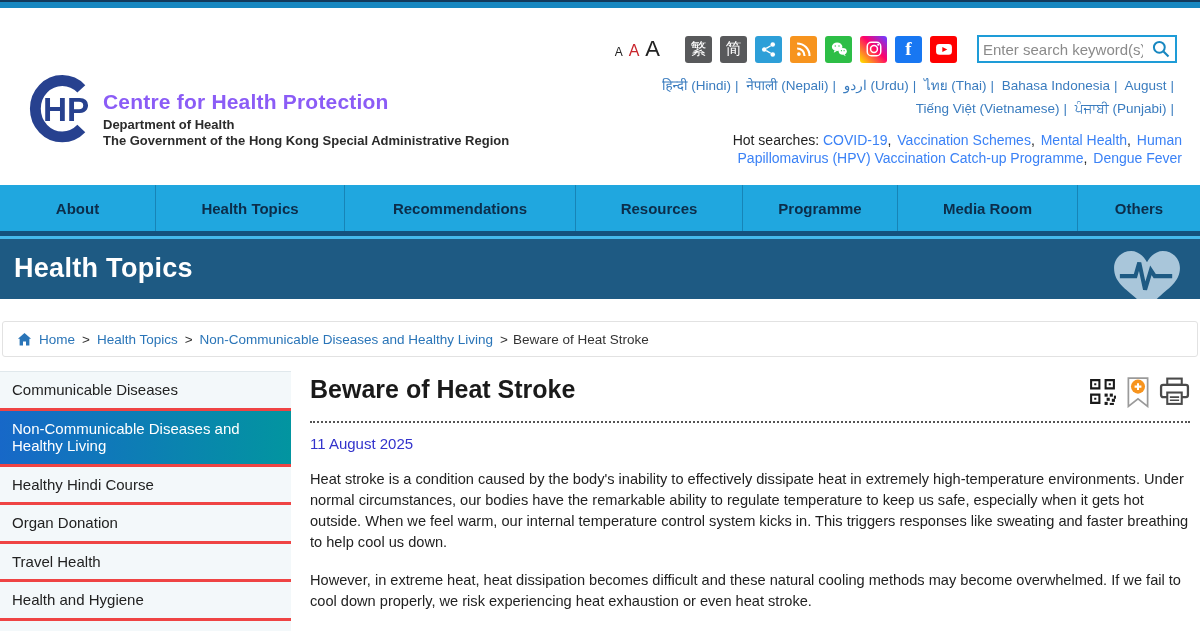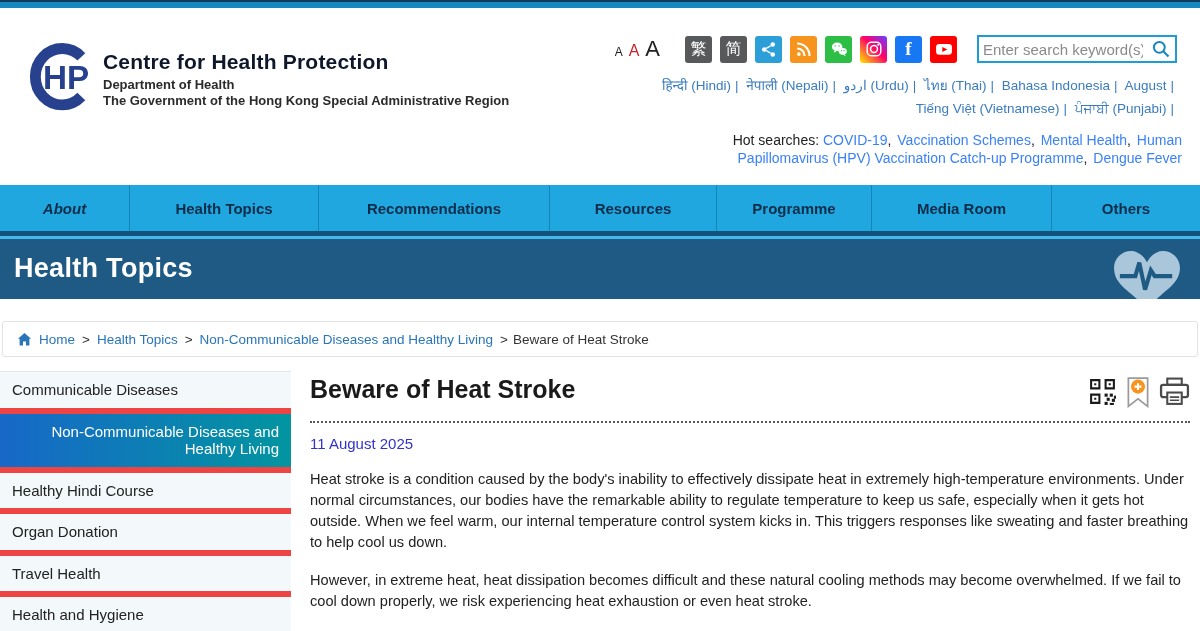--- a/index.html
+++ b/index.html
@@ -6,24 +6,24 @@
   html,body { width:1200px; height:631px; overflow:hidden; background:#fff;
     font-family:"Liberation Sans", sans-serif; color:#222; }
 
   
   .strip-navy { height:2px; background:#123a5c; }
   .strip-blue { height:6px; background:#1787c0; }
 
   
   .header { position:relative; height:177px; background:#fff; }
 
-  .logo-wrap { position:absolute; left:25px; top:32px; display:flex; align-items:flex-start; }
+  .logo-wrap { position:absolute; left:25px; top:64px; display:flex; align-items:flex-end; }
   .logo-mark { width:64px; height:76px; }
   .logo-text { margin-left:14px; padding-top:10px; }
-  .site-title { font-size:21px; color:#0f172a; font-weight:600; letter-spacing:.2px; }
+  .site-title { font-size:21px; color:#8b5cf6; font-weight:600; letter-spacing:.2px; }
   .site-sub1 { font-size:13px; font-weight:bold; color:#2b2b2b; margin-top:3px; }
   .site-sub2 { font-size:13px; font-weight:bold; color:#2b2b2b; margin-top:1px; }
 
   .utilbar { position:absolute; top:27px; right:23px; display:flex; align-items:center; }
   .font-sizes { display:flex; align-items:baseline; margin-right:14px; }
   .fs-btn { background:none; border:none; cursor:pointer; font-family:inherit; color:#222; line-height:1; padding:0 3px; }
   .fs-small { font-size:12px; }
   .fs-mid { font-size:16px; color:#c9252c; }
   .fs-big { font-size:22px; }
   .sq-btn { width:27px; height:27px; margin-left:8px; border:none; cursor:pointer; border-radius:3px;
@@ -49,42 +49,42 @@
   .hot { position:absolute; top:124px; right:18px; width:452px; text-align:right; font-size:14px; line-height:17.5px; }
   .hot-label { color:#222; }
   .hot a { color:#3b82f6; text-decoration:none; cursor:pointer; }
   .hot .comma { color:#222; margin-right:2px; }
 
   
   .nav { display:flex; height:51px; background:#20a7df; border-bottom:5px solid #14527e; }
   .nav-item { display:flex; align-items:center; justify-content:center; font-size:15px; font-weight:bold;
     color:#0c2d4a; cursor:pointer; border-right:1px solid rgba(10,70,110,.35); }
   .nav-item:last-child { border-right:none; }
-  .n0{width:130px;font-style:italic;} .n1{width:189px;} .n2{width:231px;} .n3{width:167px;} .n4{width:155px;} .n5{width:180px;} .n6{flex:1;}
+  .n0{width:156px;} .n1{width:189px;} .n2{width:231px;} .n3{width:167px;} .n4{width:155px;} .n5{width:180px;} .n6{flex:1;}
 
   
   .banner { position:relative; height:63px; background:#1e5a83; border-top:3px solid #45b9ec; overflow:hidden; }
   .banner h2 { position:absolute; left:14px; top:14px; color:#fff; font-size:27px; font-weight:bold; letter-spacing:.3px; }
   .banner .heartpulse { position:absolute; right:18px; top:10px; }
 
   
   .crumbwrap { padding:22px 2px 0 2px; }
   .crumb { border:1px solid #e2e2e2; border-radius:3px; height:36px; display:flex; align-items:center;
     padding:0 14px; font-size:13.5px; background:#fff; }
   .crumb a { color:#2a75b8; text-decoration:none; cursor:pointer; margin:0 2px; }
   .crumb .gt { color:#333; margin:0 5px; }
   .crumb .cur { color:#333; }
   .home-ic { margin-right:5px; display:inline-flex; }
 
   
   .content { display:flex; margin-top:14px; }
   .sidebar { width:291px; flex:none; }
   .sidebar ul { list-style:none; }
-  .sidebar li { background:#f3f8fa; border-bottom:6px solid #ef4444; padding:9px 12px; font-size:15px;
-    color:#222; cursor:pointer; line-height:17.5px; min-height:36px; display:flex; align-items:center;text-align:right; }
+  .sidebar li { background:#f3f8fa; border-bottom:3px solid #ef4444; padding:9px 12px; font-size:15px;
+    color:#222; cursor:pointer; line-height:17.5px; min-height:36px; display:flex; align-items:center; }
   .sidebar li:first-child { border-top:1px solid #e0e8ec; }
   .sidebar li.selected { background:linear-gradient(90deg,#1768c8 0%,#0295a0 100%); color:#fff; padding:9px 12px; }
 
   .main { flex:1; padding:4px 10px 0 19px; }
   .title-row { display:flex; justify-content:space-between; align-items:flex-start; }
   .article-title { font-size:25px; font-weight:bold; color:#1a1a1a; }
   .tool-icons { display:flex; align-items:flex-start; margin-top:2px; }
   .tool-btn { background:none; border:none; cursor:pointer; padding:0; margin-left:9px; }
   .dotline { border:none; border-bottom:2px dotted #555; margin-top:10px; }
   .art-date { color:#3333cc; font-size:15px; margin-top:12px; }

